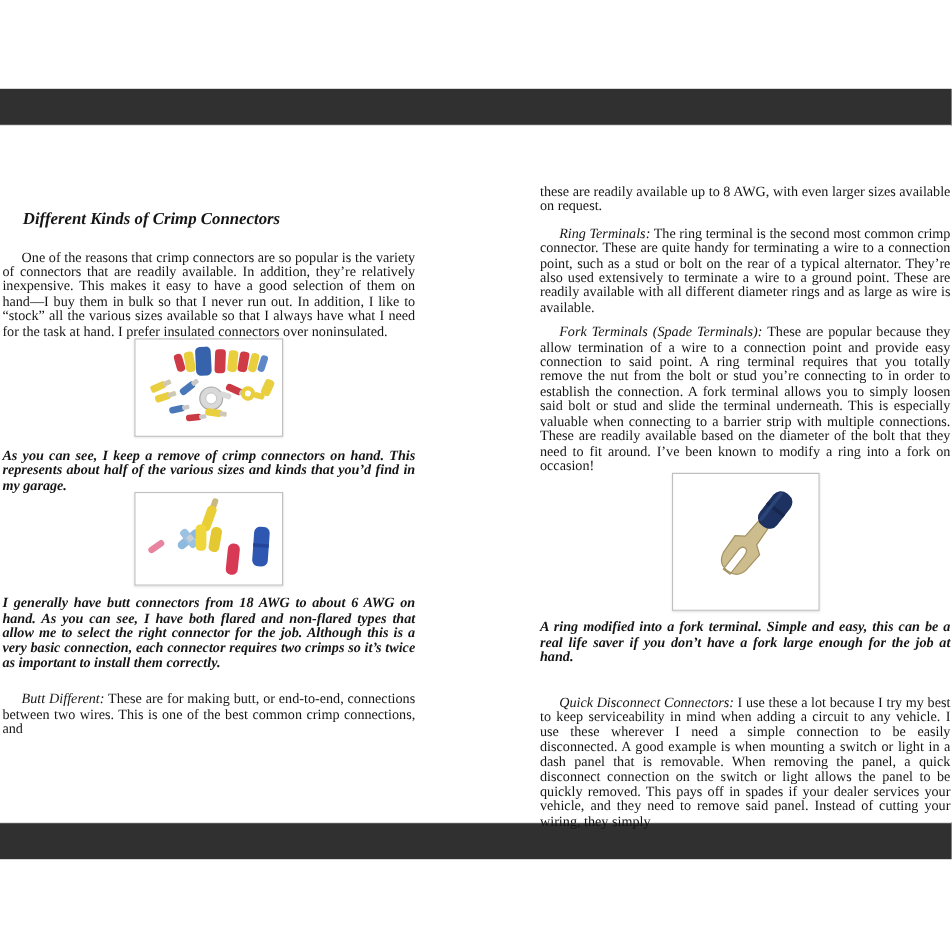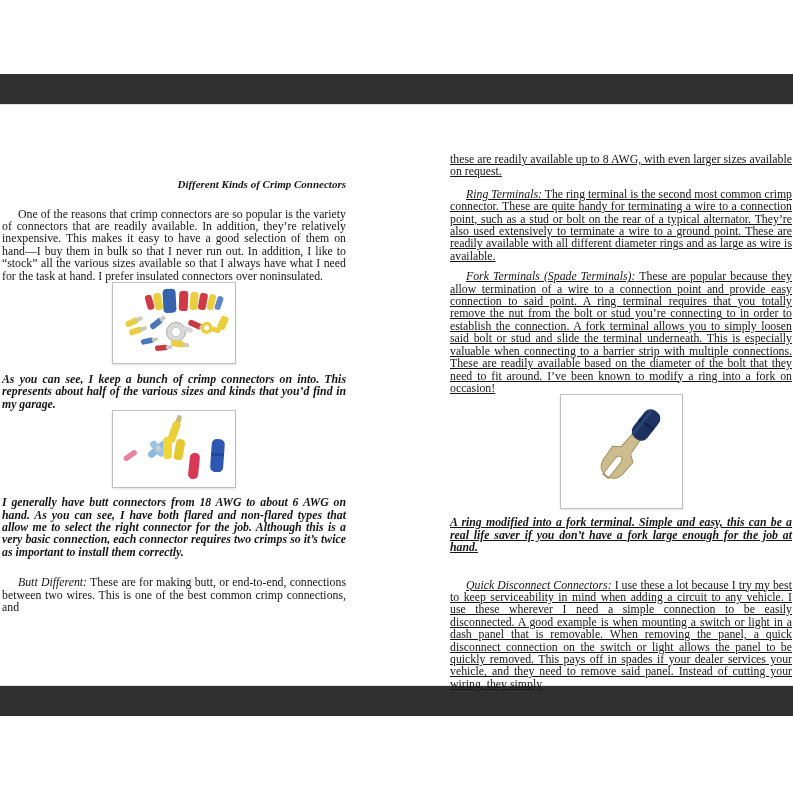--- a/index.html
+++ b/index.html
@@ -12,26 +12,26 @@
   .canvas{position:absolute;inset:0;background:#ffffff;}
   .bar{position:absolute;left:0;width:793px;height:30px;background:#303030;}
   .bar.top{top:74px;border-bottom:1px solid #e2e2e2;}
   .bar.bottom{top:685px;border-top:1px solid #e2e2e2;}
   .col{
     position:absolute;top:153px;
     font-size:11.8px;line-height:12.4px;color:#151515;
     text-align:justify;
   }
   #left-col{left:2px;width:344px;}
-  #right-col{left:450px;width:342px;text-decoration:underline;}
+  #right-col{left:450px;width:342px;}
   p{margin:0;}
   .caption{font-weight:bold;font-style:italic;}
   .subhead{
-    margin:26px 0 0 17px;font-size:11px;line-height:10.5px;
-    font-weight:bold;font-style:italic;text-align:right;
+    margin:26px 0 0 17px;font-size:14px;line-height:10.5px;
+    font-weight:bold;font-style:italic;text-align:left;
   }
   .indent{text-indent:16px;}
   .lead{font-style:italic;}
   .mt5{margin-top:18px;}.mt6{margin-top:6px;}.mt7{margin-top:7px;}
   .mt8{margin-top:8px;}.mt9{margin-top:9px;}.mt10{margin-top:10px;}
   .mt18{margin-top:18px;}.mt20{margin-top:20px;}.mt25{margin-top:25px;}
   figure.photo{
     margin:0 auto;display:block;width:fit-content;
     border:1px solid #bfbfbf;background:#ffffff;
     box-shadow:0 1px 2px rgba(0,0,0,0.12);
@@ -102,21 +102,21 @@
               <rect x="53" y="63" width="6" height="3.5" rx="1" fill="#c8c8c8"></rect>
             </g>
           <g transform="rotate(8 66 61)">
               <rect x="58" y="58" width="14" height="6" rx="2.5" fill="#e9ce3e"></rect>
               <rect x="70" y="59" width="6" height="4" rx="1" fill="#cfc9b4"></rect>
             </g>
         </g>
       </svg>
     </figure>
 
-    <p class="caption mt9">As you can see, I keep a bunch of crimp connectors on into. This represents about half of the various sizes and kinds that you’d find in my garage.</p>
+    <p class="caption mt9">As you can see, I keep a remove of crimp connectors on hand. This represents about half of the various sizes and kinds that you’d find in my garage.</p>
 
     <figure class="photo mt20">
       <svg width="122" height="76" viewBox="0 0 122 76">
         <rect x="0" y="0" width="122" height="76" fill="#ffffff"></rect>
         <rect x="10" y="42" width="15" height="5.5" rx="2.75" fill="#e8849f" transform="rotate(-35 17 45)"></rect>
         <g transform="rotate(-40 44 38)">
           <rect x="33" y="35" width="22" height="7" rx="3.5" fill="#8fb9dd"></rect>
           <rect x="41" y="29" width="7" height="18" rx="3" fill="#9cc2e2"></rect>
           <rect x="43" y="36" width="5" height="5" fill="#c9ced4"></rect>
         </g>

